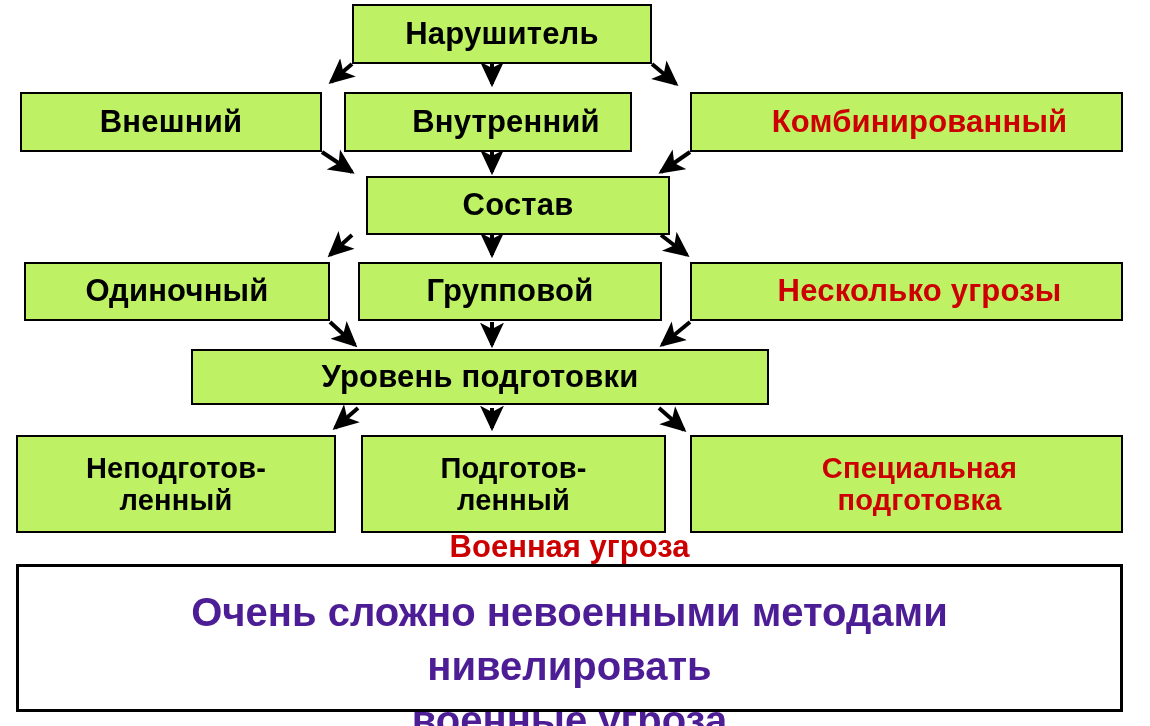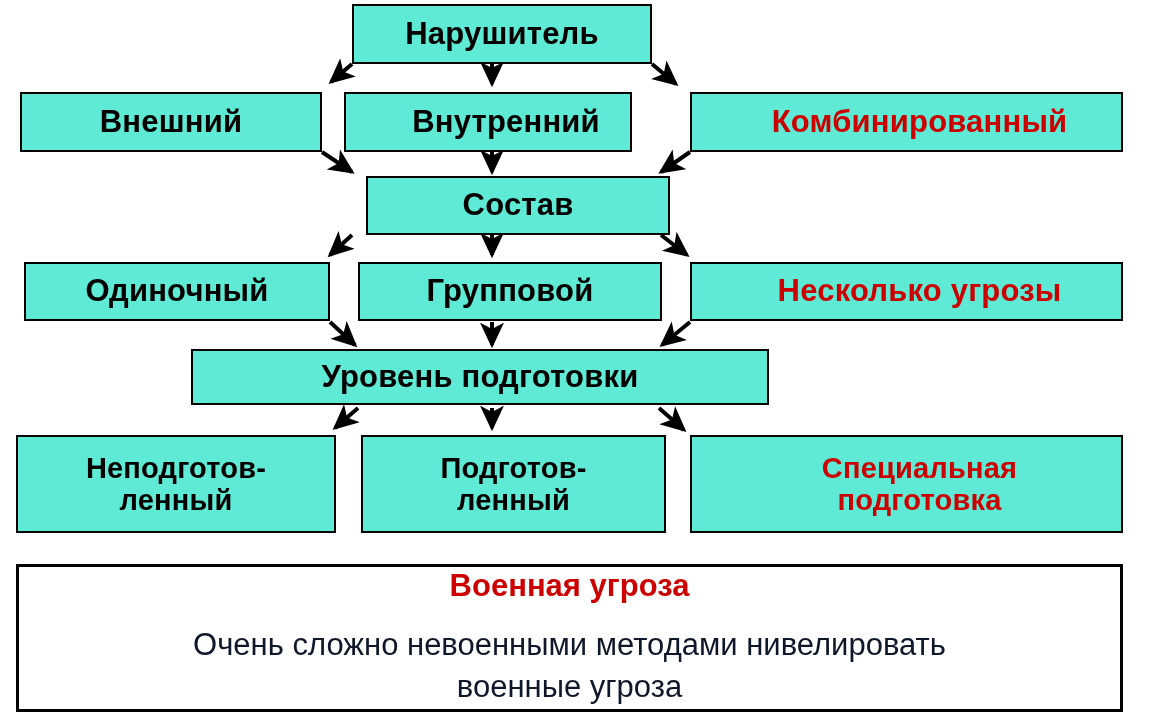--- a/index.html
+++ b/index.html
@@ -21,21 +21,21 @@
     position: absolute;
     left: 0;
     top: 0;
     width: 1150px;
     height: 726px;
     pointer-events: none;
   }
   .node {
     position: absolute;
     box-sizing: border-box;
-    background: #5eead4;
+    background: #bef264;
     border: 2px solid #000000;
     display: flex;
     align-items: center;
     justify-content: flex-start;
     text-align: center;
     z-index: 2;
   }
   .node .label {
     display: block;
     width: 100%;
@@ -63,23 +63,23 @@
     z-index: 2;
   }
   .summary .s-title {
     font-weight: bold;
     font-size: 31px;
     color: #CC0000;
     margin-bottom: 20px;
     white-space: nowrap;
   }
   .summary .s-body {
-    font-weight: normal;
-    font-size: 31px;
-    color: #0f172a;
+    font-weight: bold;
+    font-size: 40px;
+    color: #4c1d95;
     line-height: 1.35;
     text-align: center;
     max-width: 980px;
   }
 </style>
 </head>
 <body>
 
 <div id="canvas">
 

